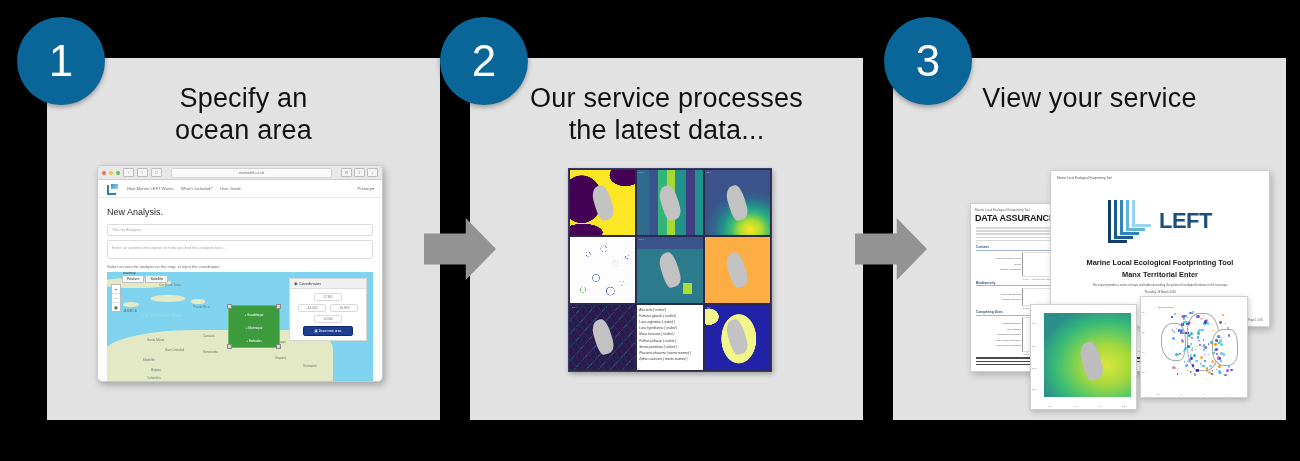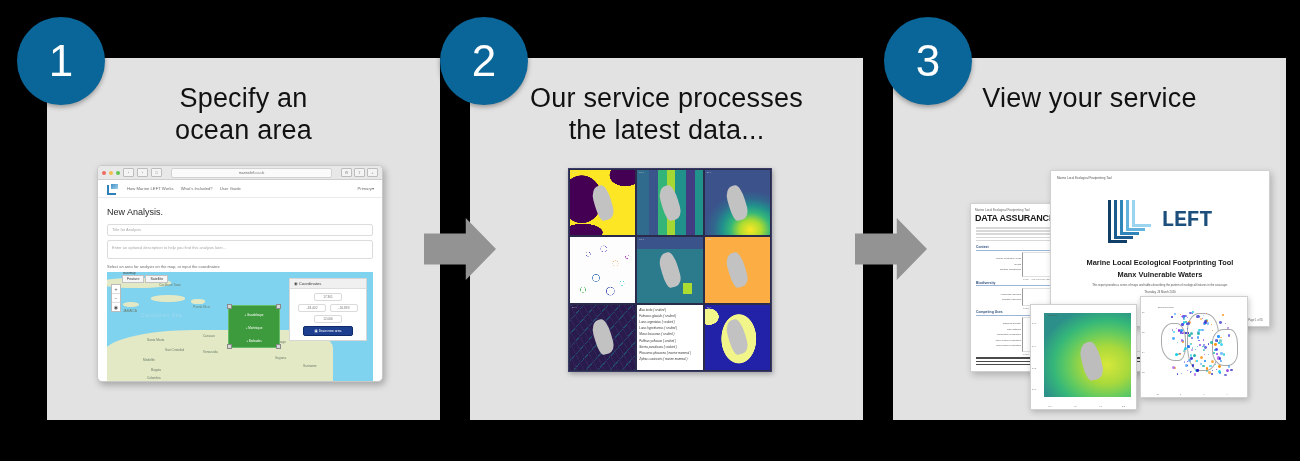--- a/index.html
+++ b/index.html
@@ -172,21 +172,21 @@
   .da-chart .gl{position:absolute;top:0;bottom:0;width:.5px;background:#ececec;}
   .da-chart .lbl{position:absolute;left:-44px;font-size:2.4px;color:#555;text-align:right;width:42px;}
   .da-chart .pt{position:absolute;width:2px;height:2px;background:#c0392b;}
   .da-chart .bar{position:absolute;height:1px;background:#c0392b;}
   .da-chart .cap{position:absolute;bottom:-4px;left:0;font-size:2.2px;color:#777;}
   .da-foot{margin:5px 5px 0 5px;}
   .da-foot span{display:block;height:1.6px;background:#4a4a4a;margin-bottom:1.6px;}
 
   .doc-cover{left:157px;top:112px;width:218px;height:155px;}
   .dc-brand{font-size:3px;color:#555;margin:5px 0 0 6px;}
-  .dc-logo{margin:16px auto 0;width:104px;height:48px;position:relative;font-family:Liberation Mono, monospace;}
+  .dc-logo{margin:16px auto 0;width:104px;height:48px;position:relative;}
   .dc-logo .glyph{position:absolute;left:0;top:0;width:50px;height:48px;}
   .dc-logo .glyph i{position:absolute;display:block;border-left:3px solid;border-bottom:3px solid;}
   .dc-logo .word{position:absolute;right:0;top:12px;font-size:22px;font-weight:700;color:#1c4f7c;letter-spacing:-.5px;}
   .dc-t1{text-align:center;font-size:7.4px;font-weight:700;color:#1a1a1a;margin-top:14px;}
   .dc-t2{text-align:center;font-size:7.4px;font-weight:700;color:#1a1a1a;margin-top:3px;}
   .dc-sub{text-align:center;font-size:2.8px;color:#555;margin-top:4px;}
   .dc-date{text-align:center;font-size:2.8px;color:#555;margin-top:3px;}
   .dc-page{position:absolute;right:6px;bottom:4px;font-size:2.6px;color:#666;}
 
   .thumb{position:absolute;background:#fff;border:1px solid #cfcfcf;
@@ -462,21 +462,21 @@
         <span class="glyph">
           <i style="left:0;top:4px;width:16px;height:40px;border-color:#0f3f68;"></i>
           <i style="left:6px;top:4px;width:16px;height:36px;border-color:#1b5b8e;"></i>
           <i style="left:12px;top:4px;width:16px;height:32px;border-color:#2f85b8;"></i>
           <i style="left:18px;top:4px;width:16px;height:28px;border-color:#63b4dc;"></i>
           <i style="left:24px;top:4px;width:16px;height:24px;border-color:#9ad4ef;"></i>
         </span>
         <span class="word">LEFT</span>
       </div>
       <div class="dc-t1">Marine Local Ecological Footprinting Tool</div>
-      <div class="dc-t2">Manx Vulnerable Waters</div>
+      <div class="dc-t2">Manx Territorial Enter</div>
       <div class="dc-sub">This report provides a series of maps and tables describing the pattern of ecological features in the seascape.</div>
       <div class="dc-date">Thursday, 24 March 2016</div>
       <div class="dc-page">Page 1 of 35</div>
     </div>
 
     <div class="thumb th-raster">
       <div class="th-inner">
         <div class="raster-map">
           <span class="iom2"></span>
         </div>

